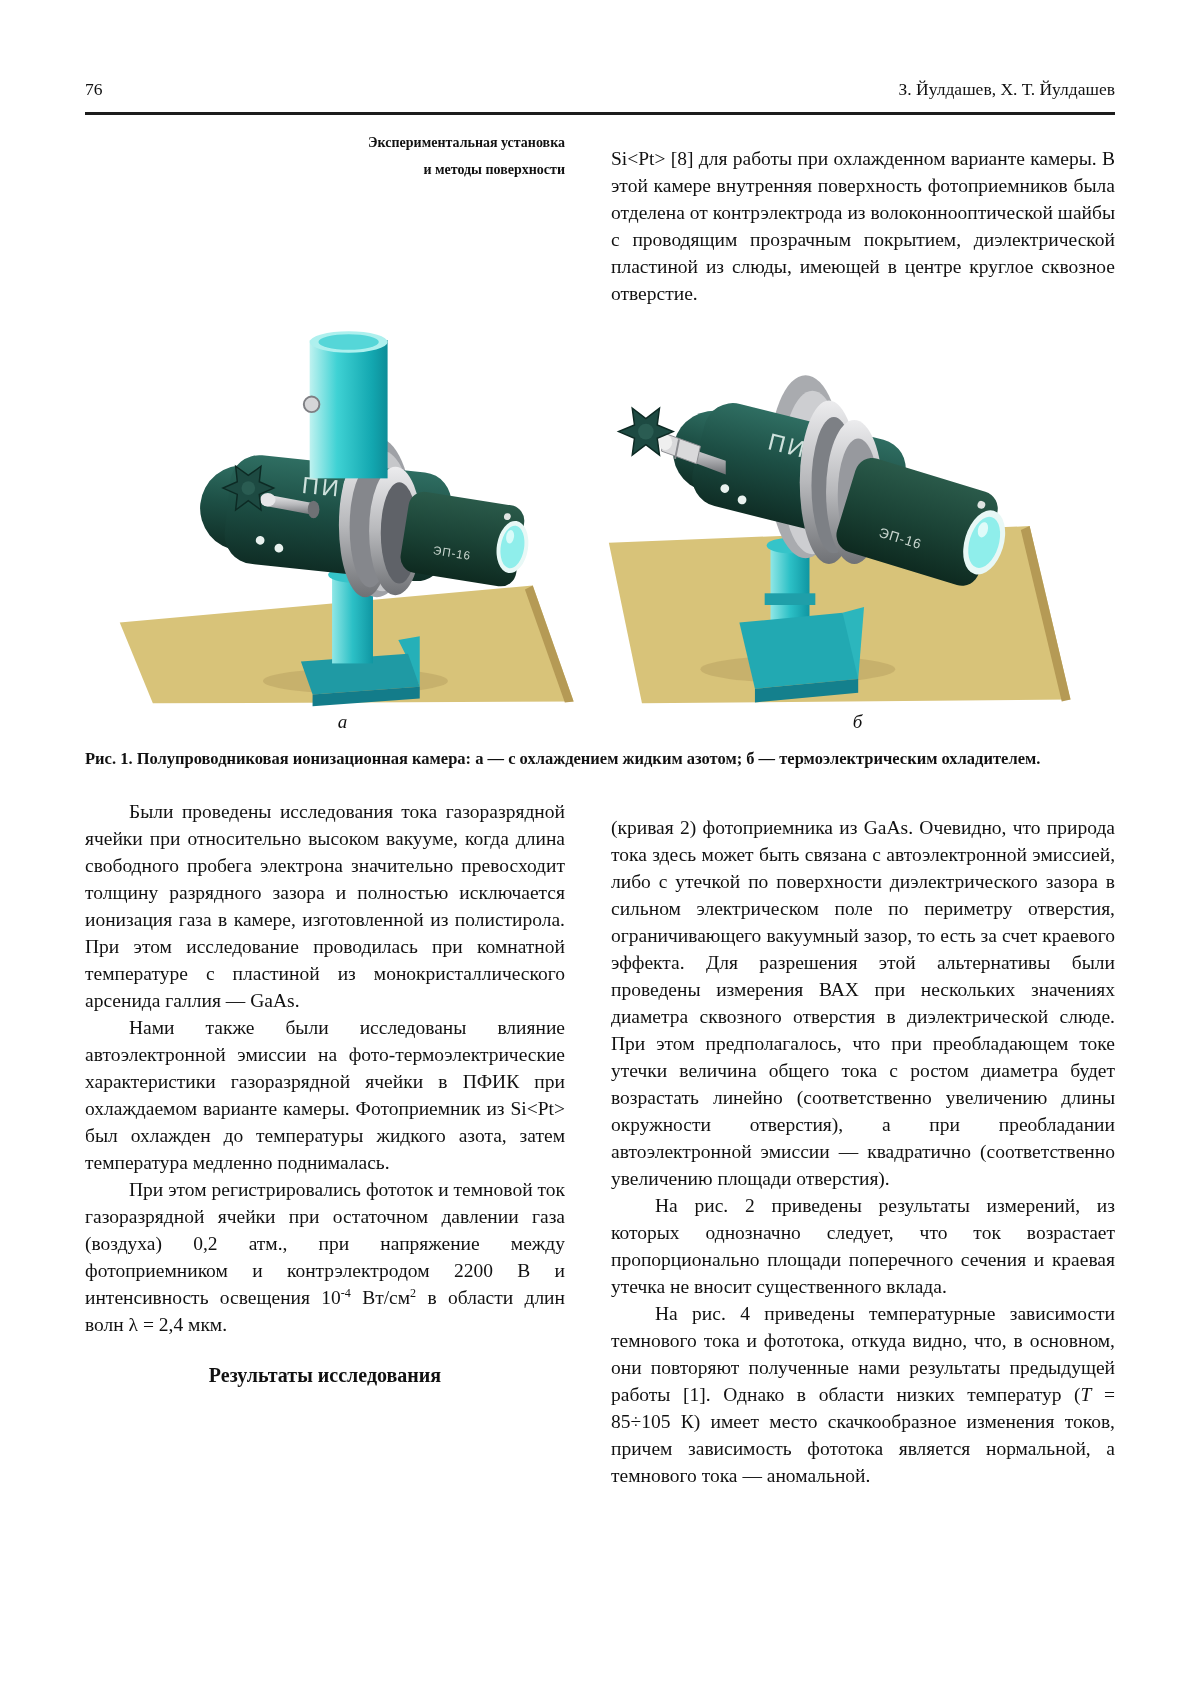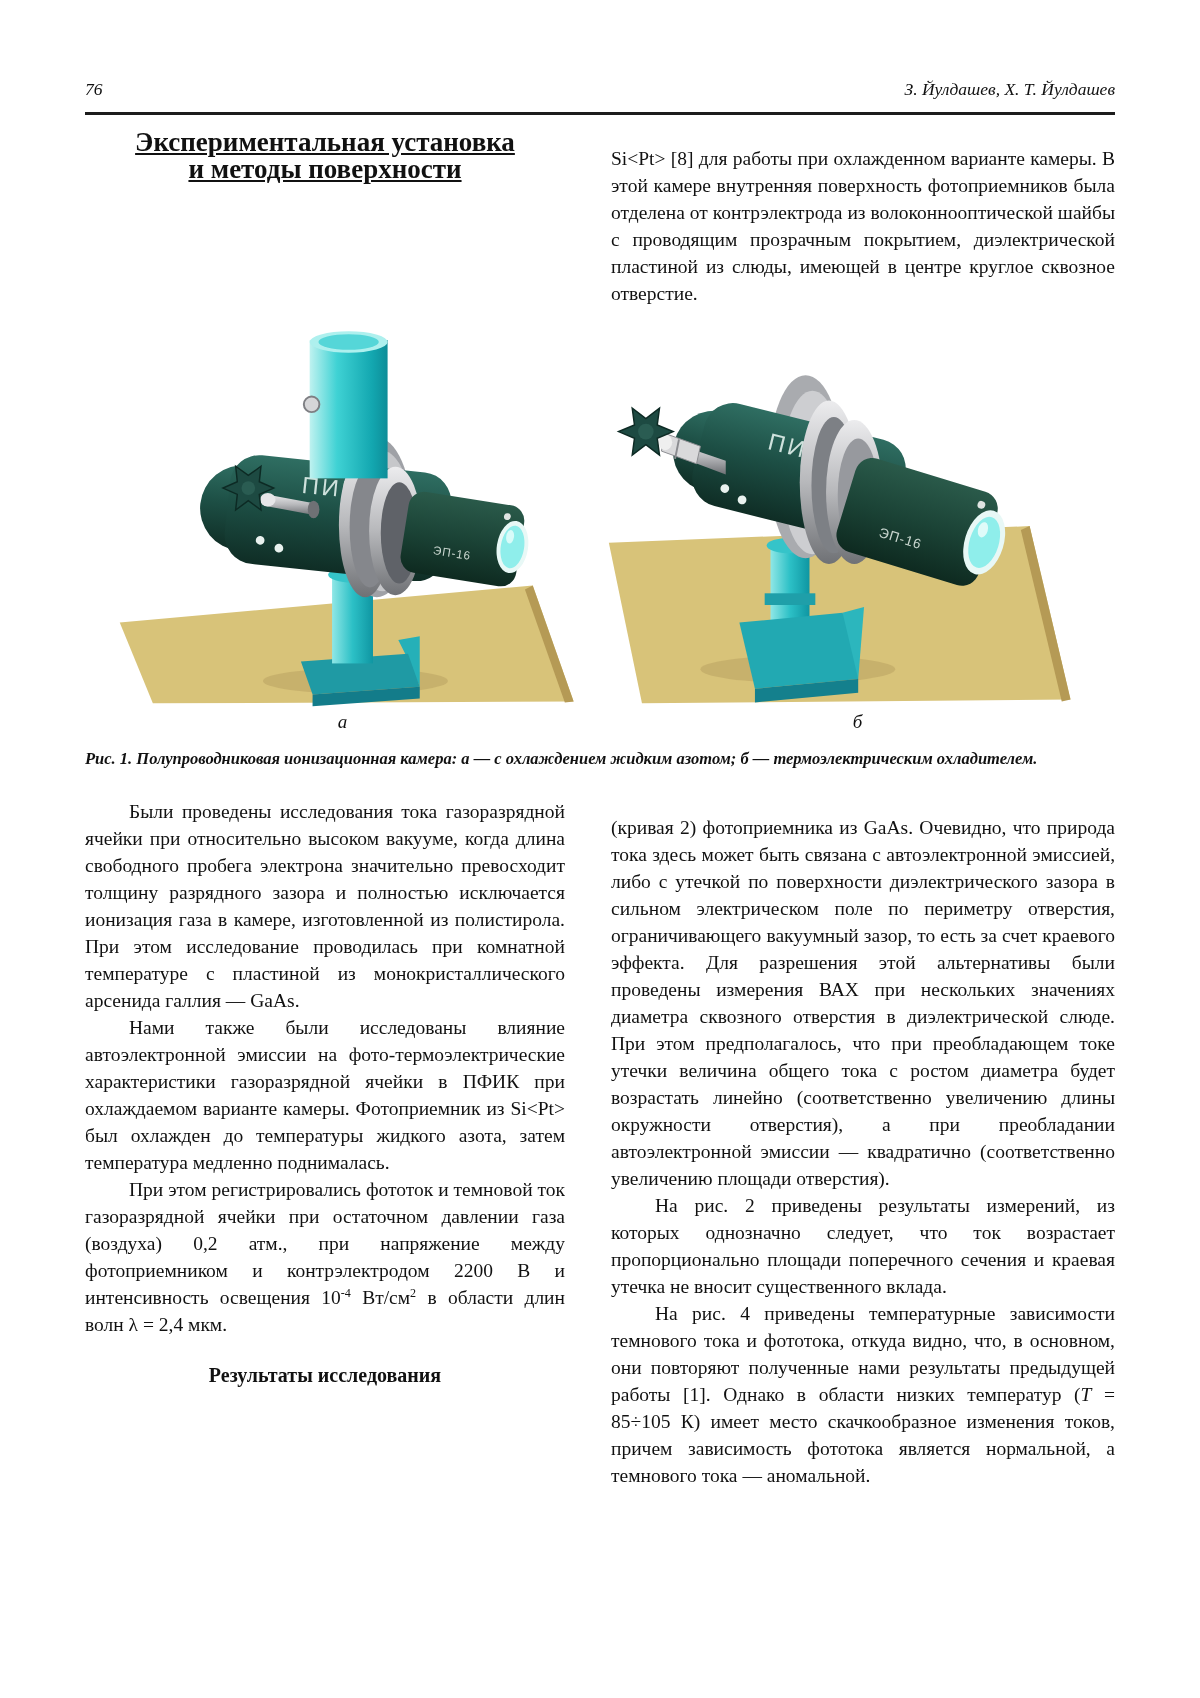--- a/index.html
+++ b/index.html
@@ -8,51 +8,51 @@
     width:1200px;height:1698px;
     box-sizing:border-box;
     padding:78px 85px 0 85px;
     background:#ffffff;
     font-family:"Liberation Serif","DejaVu Serif",serif;
     color:#111;
     overflow:hidden;
   }
   .hdr{
     display:flex;justify-content:space-between;align-items:baseline;
-    font-style:italic;font-size:17.5px;line-height:22px;
+    font-size:17.5px;line-height:22px;
     padding-bottom:12px;border-bottom:3px solid #1c1c1c;
   }
   .cols{display:flex;gap:46px;}
   .cols.top{margin-top:14px;}
   .cols.bottom{margin-top:28px;}
   .col-l{width:480px;}
   .col-r{width:504px;margin-top:16px;}
   .shead{
-    font-weight:bold;font-size:27px;line-height:27px;
-    text-align:center;margin:0 0 12px 0;text-decoration:underline;
+    font-weight:bold;font-size:14px;line-height:27px;
+    text-align:right;margin:0 0 12px 0;
   }
   .shead2{
     font-weight:bold;font-size:20px;line-height:27px;
     text-align:center;margin:24px 0 24px 0;
   }
   p.body{
     font-size:19.5px;line-height:27px;margin:0;
     text-align:justify;
   }
   p.ind{text-indent:44px;}
   sup{font-size:62%;line-height:0;vertical-align:super;}
   figure.fig1{margin:8px 0 0 0;}
   .fig-row{display:flex;justify-content:center;gap:6px;}
   .fig-row svg{width:487px;height:392px;display:block;}
   .fig-labels{display:flex;margin-top:4px;}
   .fig-labels span{
     flex:1;text-align:center;font-style:italic;font-size:19px;line-height:22px;
   }
   figcaption{
-    margin-top:14px;font-weight:bold;font-style:italic;
+    margin-top:14px;font-weight:bold;
     font-size:16.5px;line-height:23px;text-align:justify;
   }
   .devtext{font-family:"Liberation Sans","DejaVu Sans",sans-serif;}
 </style>
 </head>
 <body>
 
 <div class="page">
 
   <header class="hdr">

